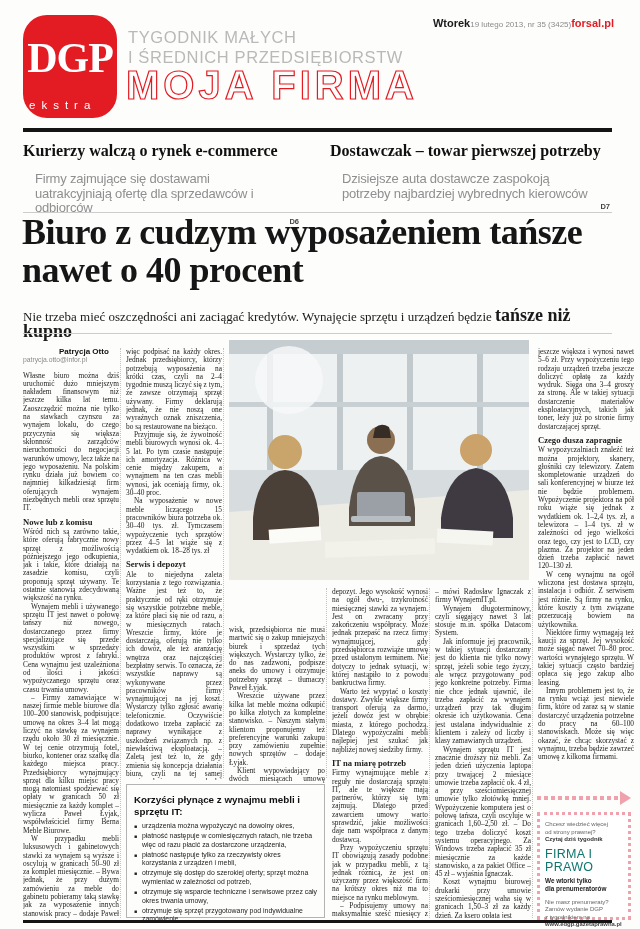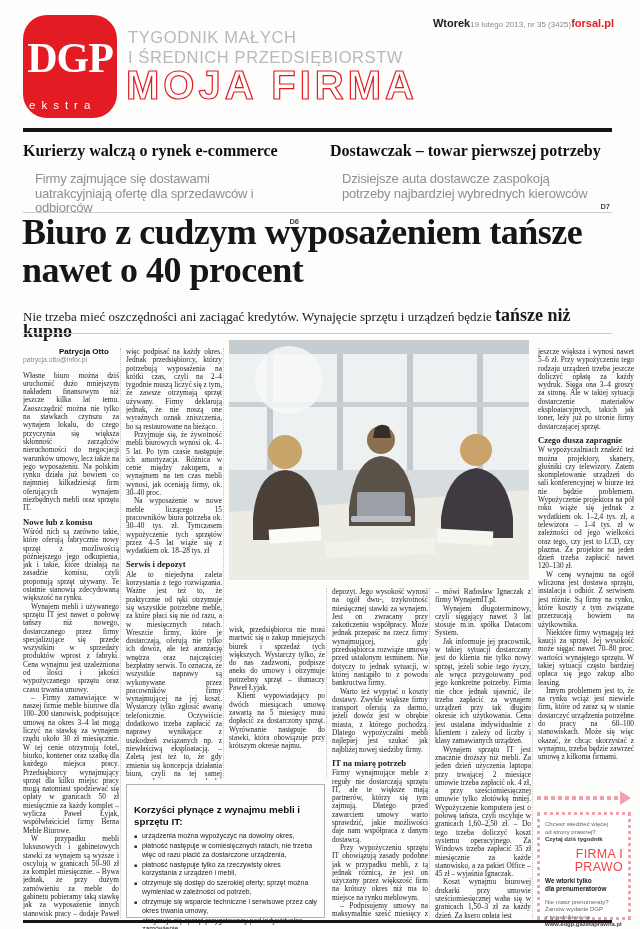--- a/index.html
+++ b/index.html
@@ -55,35 +55,35 @@
   #byline-name{font-family:"Liberation Sans",sans-serif;font-weight:bold;font-size:8px;color:#111;text-align:left;padding-left:36px;}
   #byline-email{font-family:"Liberation Sans",sans-serif;font-size:6.8px;color:#8a8a8a;margin-bottom:7px;text-align:left;}
   .colsep{position:absolute;width:0;border-left:1px dotted #c3c3c3;}
 
   
   #photo{position:absolute;left:229px;top:340px;width:300px;height:240px;overflow:hidden;}
 
   
   #benefits{position:absolute;left:126px;top:784px;width:199px;height:134px;box-sizing:border-box;
             border:1px solid #b3b3b3;padding:7px;background:#fdfdfc;}
-  #benefits h4{margin:12px 0 5px;font-size:9.8px;line-height:11.5px;color:#111;}
+  #benefits h4{margin:2px 0 5px;font-size:9.8px;line-height:11.5px;color:#111;}
   #benefits ul{margin:0;padding:0;list-style:none;}
   #benefits li{position:relative;padding-left:8px;margin-bottom:1.5px;font-size:6.9px;line-height:8.6px;color:#222;}
   #benefits li::before{content:"■";position:absolute;left:0;top:0;font-size:5px;color:#222;}
 
   
   #promo-arrow-line{position:absolute;left:537px;top:796px;width:84px;height:4px;
                     background:repeating-linear-gradient(90deg,#efa2ac 0 4px,#fdfdfc 4px 7px);}
   #promo-arrow-head{position:absolute;left:620px;top:791px;width:0;height:0;
                     border-top:7px solid transparent;border-bottom:7px solid transparent;border-left:11px solid #efa2ac;}
   #promo{position:absolute;left:537px;top:812px;width:94px;height:108px;box-sizing:border-box;
          border:3px dotted #efa2ac;background:#fff;padding:6px 5px;}
   .pr-s{font-size:6px;line-height:7.5px;color:#666;}
   .pr-b{font-size:6px;line-height:7.5px;font-weight:bold;color:#333;}
-  #promo-title{font-size:12.5px;line-height:13px;margin:4px 0 3px;color:#ef4444;letter-spacing:.3px;text-align:right;}
+  #promo-title{font-size:12.5px;line-height:13px;margin:4px 0 3px;color:#0f766e;letter-spacing:.3px;}
   .pr-b2{font-size:6.4px;line-height:8px;font-weight:bold;color:#222;}
   .pr-gap{height:6px;}
   .pr-url{font-size:5.9px;line-height:7.5px;font-weight:bold;color:#444;}
 </style>
 </head>
 <body>
 
 <div id="page">
 
   <div id="logo-box">
@@ -165,20 +165,21 @@
   </div>
   <div class="col" id="col2">
       <p class="para">więc podpisać na każdy okres. Jednak przedsiębiorcy, którzy potrzebują wyposażenia na krótki czas, czyli na 2–4 tygodnie muszą liczyć się z tym, że zawsze otrzymają sprzęt używany. Firmy deklarują jednak, że nie noszą one wyraźnych oznak zniszczenia, bo są restaurowane na bieżąco.</p>
       <p class="para indent">Przyjmuje się, że żywotność mebli biurowych wynosi ok. 4–5 lat. Po tym czasie następuje ich amortyzacja. Różnica w cenie między zakupem, a wynajmem na ten czas mebli wynosi, jak oceniają firmy, ok. 30–40 proc.</p>
       <p class="para indent">Na wyposażenie w nowe meble liczącego 15 pracowników biura potrzeba ok. 30–40 tys. zł. Tymczasem wypożyczenie tych sprzętów przez 4–5 lat wiąże się z wydatkiem ok. 18–28 tys. zł</p>
       <h4 class="subhead">Serwis i depozyt</h4>
       <p class="para">Ale to niejedyna zaleta korzystania z tego rozwiązania. Ważne jest też to, że praktycznie od ręki otrzymuje się wszystkie potrzebne meble, za które płaci się nie od razu, a w miesięcznych ratach. Wreszcie firmy, które je dostarczają, oferują nie tylko ich dowóz, ale też aranżację wnętrza oraz najczęściej bezpłatny serwis. To oznacza, że wszystkie naprawy są wykonywane przez pracowników firmy wynajmującej na jej koszt. Wystarczy tylko zgłosić awarię telefonicznie. Oczywiście dodatkowo trzeba zapłacić za naprawy wynikające z uszkodzeń związanych np. z niewłaściwą eksploatacją. – Zaletą jest też to, że gdy zmienia się koncepcja działania biura, czyli na tej samej powierzchni zachodzi konieczność utworzenia większej liczby stano-</p>
     </div>
   <div class="col" id="col3">
       <p class="para">wisk, przedsiębiorca nie musi martwić się o zakup mniejszych biurek i sprzedaż tych większych. Wystarczy tylko, że do nas zadzwoni, podpisze aneks do umowy i otrzymuje potrzebny sprzęt – tłumaczy Paweł Łyjak.</p>
+      <p class="para indent">Wreszcie używane przez kilka lat meble można odkupić po kilka złotych za kompletne stanowisko. – Naszym stałym klientom proponujemy też preferencyjne warunki zakupu przy zamówieniu zupełnie nowych sprzętów – dodaje Łyjak.</p>
       <p class="para indent">Klient wypowiadający po dwóch miesiącach umowę zawartą na 5 miesięcy musi dopłacić za dostarczony sprzęt. Wyrównanie następuje do stawki, która obowiązuje przy krótszym okresie najmu.</p>
     </div>
   <div class="col" id="col4">
       <p class="para">depozyt. Jego wysokość wynosi na ogół dwu-, trzykrotność miesięcznej stawki za wynajem. Jest on zwracany przy zakończeniu współpracy. Może jednak przepaść na rzecz firmy wynajmującej, gdy przedsiębiorca rozwiąże umowę przed ustalonym terminem. Nie dotyczy to jednak sytuacji, w której nastąpiło to z powodu bankructwa firmy.</p>
       <p class="para indent">Warto też wypytać o koszty dostawy. Zwykle większe firmy transport oferują za darmo, jeżeli dowóz jest w obrębie miasta, z którego pochodzą. Dlatego wypożyczalni mebli najlepiej jest szukać jak najbliżej nowej siedziby firmy.</p>
       <h4 class="subhead">IT na miarę potrzeb</h4>
       <p class="para">Firmy wynajmujące meble z reguły nie dostarczają sprzętu IT, ale te większe mają partnerów, którzy się tym zajmują. Dlatego przed zawarciem umowy warto sprawdzić, jakie możliwości daje nam współpraca z danym dostawcą.</p>
       <p class="para indent">Przy wypożyczeniu sprzętu IT obowiązują zasady podobne jak w przypadku mebli, z tą jednak różnicą, że jest on użyczany przez większość firm na krótszy okres niż ma to miejsce na rynku meblowym.</p>
       <p class="para indent">– Podpisujemy umowy na maksymalnie sześć miesięcy z możliwością ich przedłużenia na kolejny taki czas</p>
     </div>

